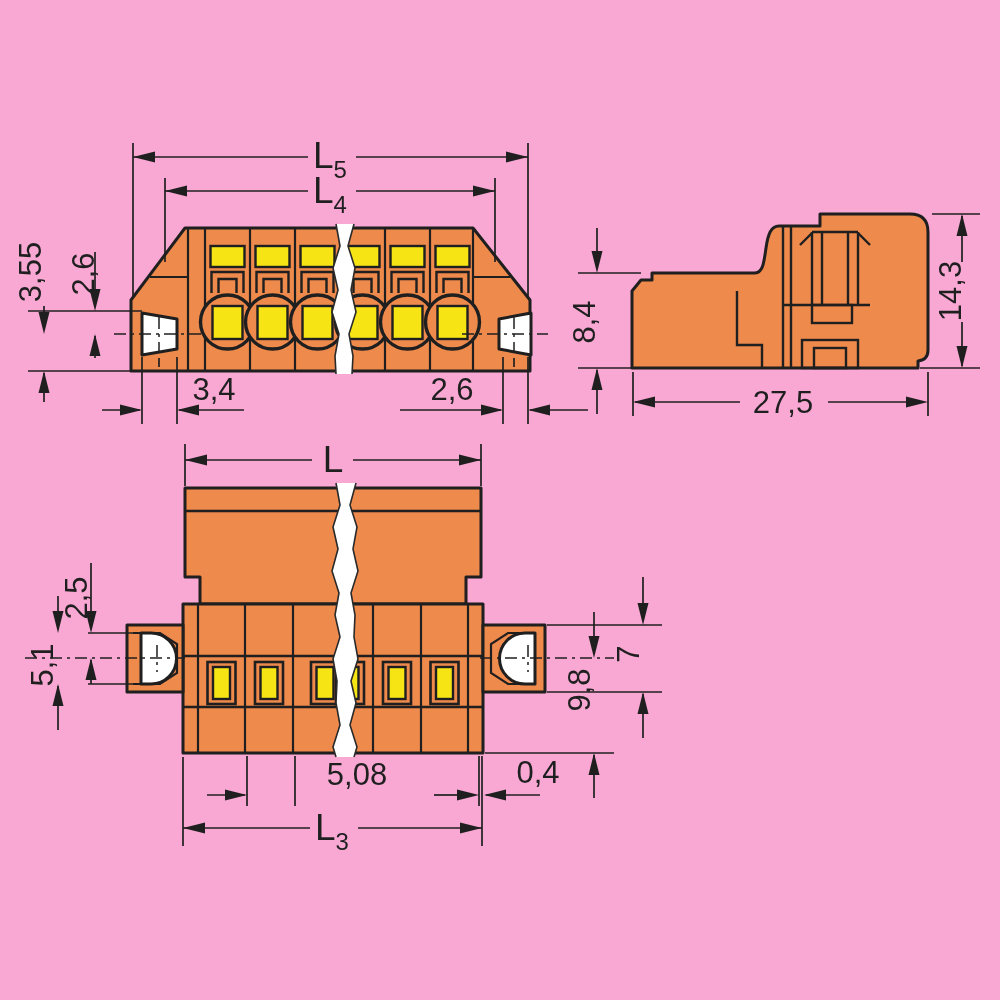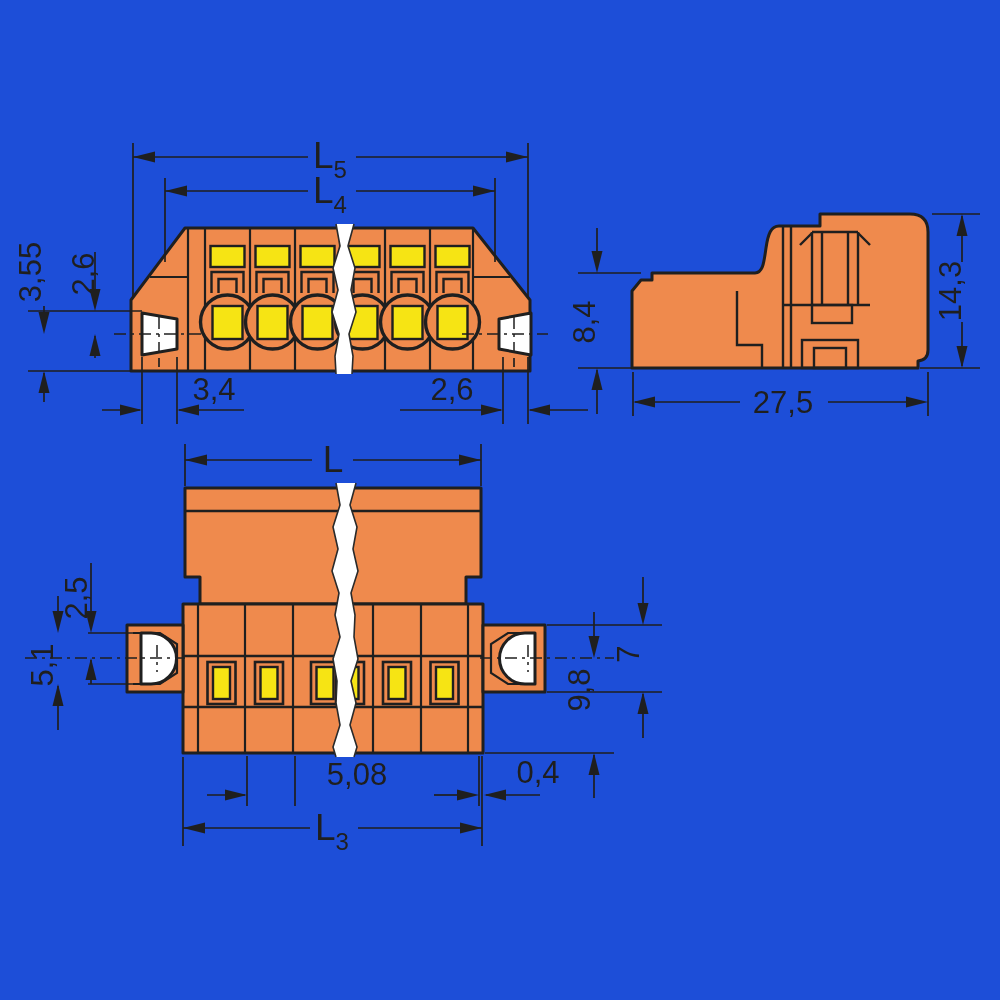--- a/index.html
+++ b/index.html
@@ -1,16 +1,16 @@
 <!DOCTYPE html>
 <html><head>
 <meta charset="utf-8">
 <style>
   html,body{margin:0;padding:0;background:#ffffff;}
-  .stage{width:1000px;height:1000px;background:#1d4ed8;position:relative;overflow:hidden;}
+  .stage{width:1000px;height:1000px;background:#f9a8d4;position:relative;overflow:hidden;}
   svg{display:block;}
   .outline{fill:#EF8A4D;stroke:#1F1F1F;stroke-width:3;stroke-linejoin:round;}
   .fillbody{fill:#EF8A4D;}
   .ln{stroke:#1F1F1F;fill:none;}
   .w26{stroke-width:2.6;}
   .w24{stroke-width:2.4;}
   .w22{stroke-width:2.2;}
   .thin{stroke-width:1.7;}
   .dash{stroke-dasharray:12 5 3 5;stroke-width:1.5;}
   .yellow{fill:#F6E414;stroke:#1F1F1F;stroke-width:2.4;}

